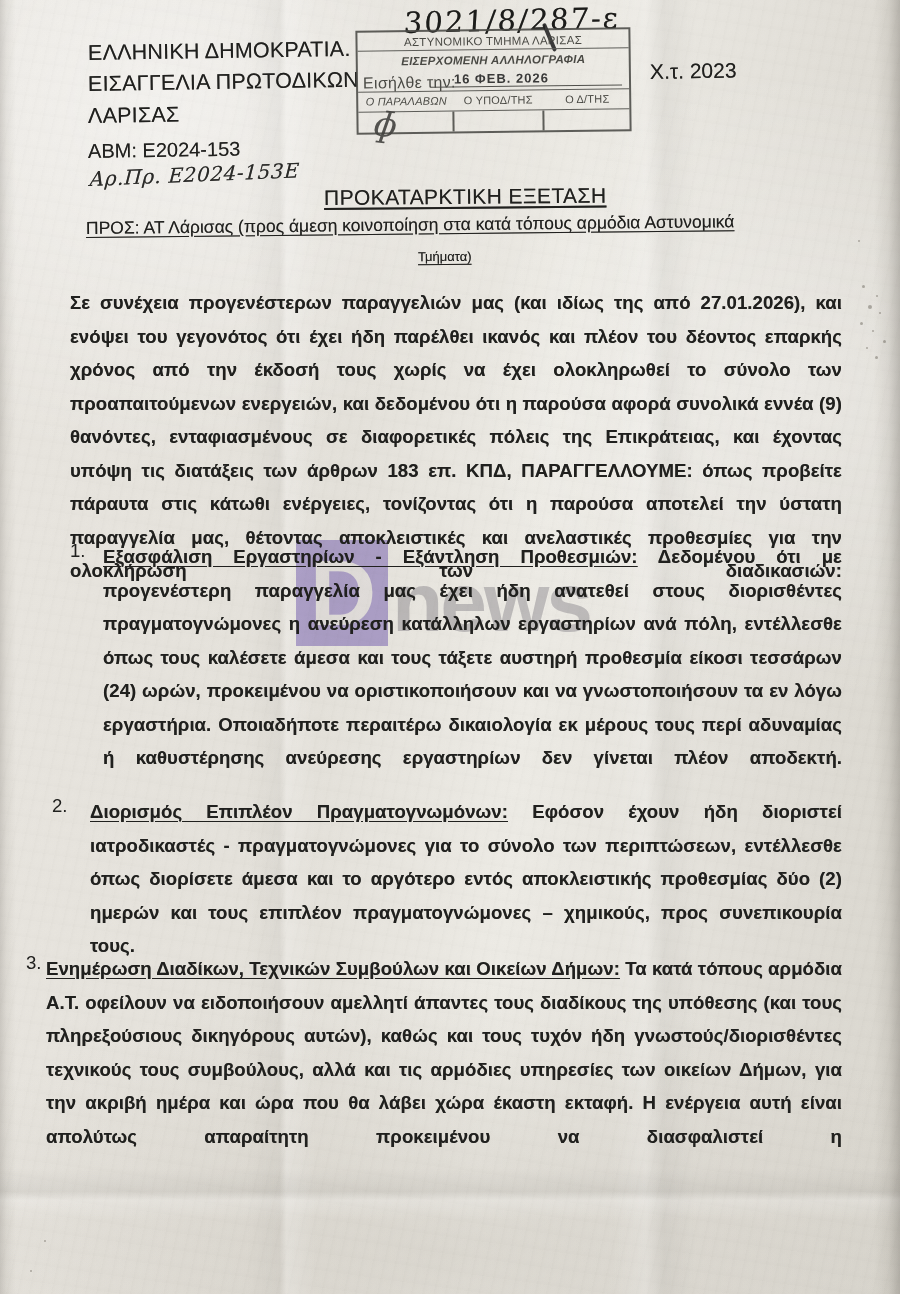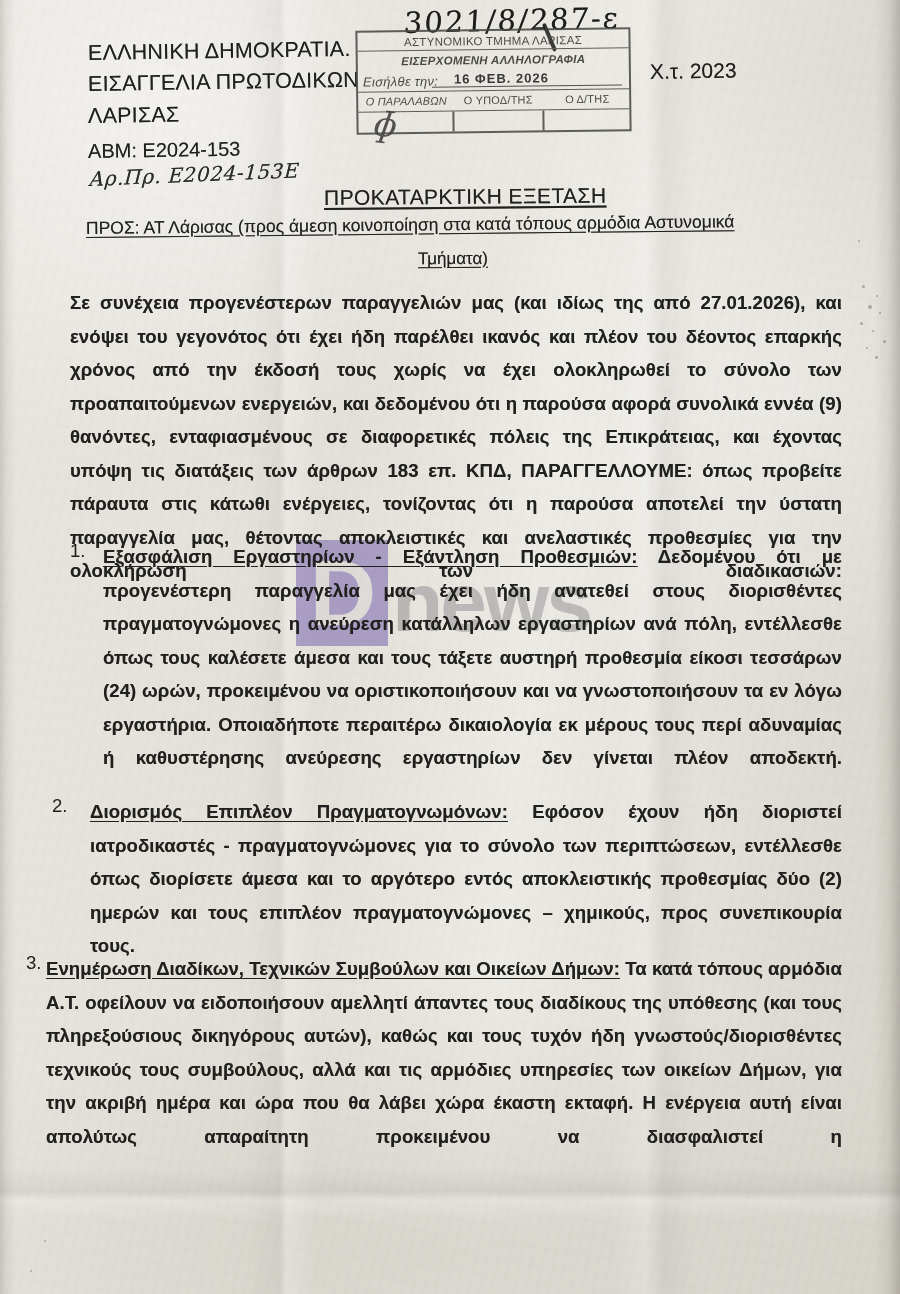--- a/index.html
+++ b/index.html
@@ -133,21 +133,21 @@
     box-sizing: border-box;
     color: #34342f;
     font-size: 11px;
     letter-spacing: .3px;
     text-align: center;
     white-space: nowrap;
   }
   .stamp-r1 { top: 1px;  height: 18px; line-height: 18px; border-bottom: 1.5px solid #4a4a46; font-size: 11.5px; }
   .stamp-r2 { top: 20px; height: 18px; line-height: 18px; font-style: italic; font-weight: bold; font-size: 11.5px; }
   .stamp-r3 { top: 38px; height: 22px; border-bottom: 1.5px solid #4a4a46; }
-  .stamp-r3 .lbl   { position: absolute; left: 5px;  top: 4px; font-style: italic; font-size: 13px; }
+  .stamp-r3 .lbl   { position: absolute; left: 5px;  top: 4px; font-size: 16px; }
   .stamp-r3 .dateline { position: absolute; left: 74px; top: 17px; width: 190px; border-bottom: 1.2px solid #3c3c38; }
   .stamp-r3 .dateval  { position: absolute; left: 96px; top: 2px; font-weight: bold; font-size: 13px; letter-spacing: 1px; color: #222; }
   .stamp-r4 { top: 60px; height: 20px; border-bottom: 1.5px solid #4a4a46; }
   .stamp-r4 .c {
     position: absolute; top: 3px; font-size: 11px; letter-spacing: .2px; text-align: center;
   }
   .sc1 { left: 2px;   width: 92px; font-style: italic; }
   .sc2 { left: 96px;  width: 88px; }
   .sc3 { left: 186px; width: 86px; }
   .stamp-sep {
@@ -183,21 +183,21 @@
     letter-spacing: .4px;
     transform: rotate(-0.5deg);
     transform-origin: left center;
   }
   .pros {
     font-size: 17.5px;
     transform: rotate(-0.6deg);
     transform-origin: left center;
   }
   .pros2 {
-    font-size: 17px;
+    font-size: 13px;
     transform: rotate(-0.3deg);
     transform-origin: center center;
     text-decoration: underline;
   }
 
   
   .body-p {
     font-size: 18.6px;
     line-height: 33.5px;
     letter-spacing: .05px;

